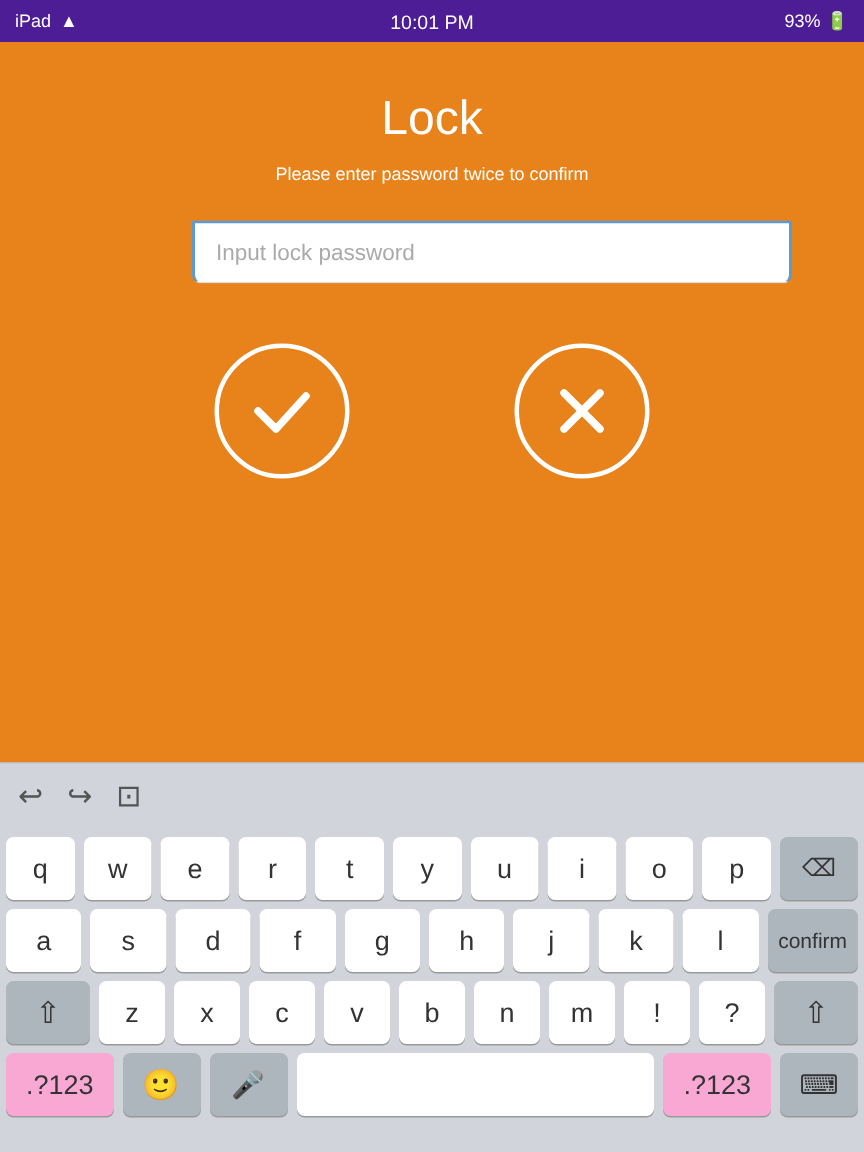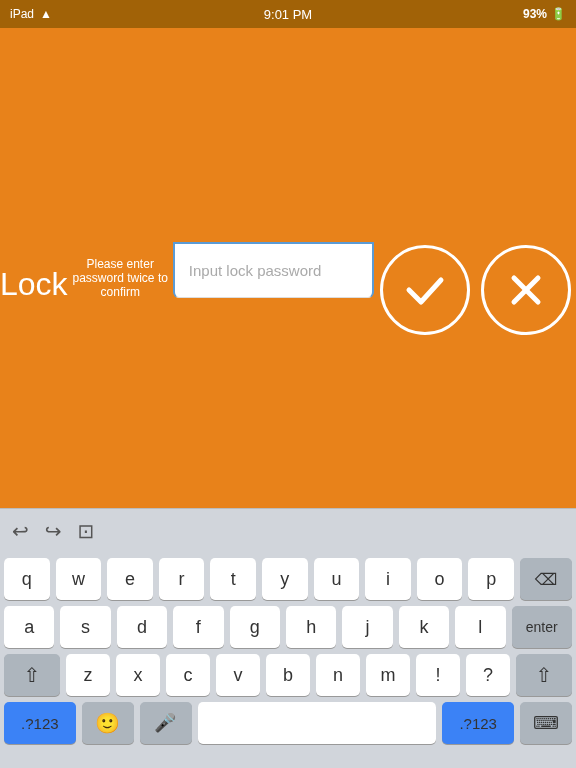--- a/index.html
+++ b/index.html
@@ -10,42 +10,42 @@
       overflow: hidden;
       position: relative;
       background: #f0f0f0;
     }
 
     
     .status-bar {
       position: absolute;
       top: 0; left: 0; right: 0;
       height: 28px;
-      background: #a16207;
+      background: #4c1d95;
       display: flex;
       align-items: center;
       justify-content: space-between;
       padding: 0 10px;
       color: white;
       font-size: 12px;
       font-weight: 500;
       z-index: 10;
     }
     .status-left { display: flex; align-items: center; gap: 6px; }
     .status-center { position: absolute; left: 50%; transform: translateX(-50%); font-size: 13px; font-weight: 500; }
-    .status-right { display: flex; align-items: center; gap: 4px; font-size: 12px; font-weight: bold; }
+    .status-right { display: flex; align-items: center; gap: 4px; font-size: 12px; }
 
     
     .main-area {
       position: absolute;
       top: 0; left: 0; right: 0;
       height: 520px;
       background: #e8821a;
       display: flex;
-      flex-direction: row;
+      flex-direction: column;
       align-items: center;
       padding-top: 60px;
     }
 
     .lock-title {
       color: white;
       font-size: 32px;
       font-weight: 300;
       margin-bottom: 12px;
     }
@@ -61,27 +61,28 @@
     .input-container {
       width: 400px;
       display: flex;
       flex-direction: column;
       gap: 0;
       margin-bottom: 40px;
     }
 
     .password-input {
       width: 100%;
-      height: 56px;
+      height: 42px;
       background: white;
       border: none;
       padding: 0 14px;
       font-size: 16px;
       color: #333;
       outline: none;
+      margin-left: 40px;
     }
 
     .password-input:first-child {
       border-radius: 6px 6px 0 0;
       border-bottom: 1px solid #ddd;
     }
 
     .password-input:last-child {
       border-radius: 0 0 6px 6px;
     }
@@ -191,22 +192,22 @@
     }
 
     .key.space-key {
       flex: 5;
       max-width: 260px;
       font-size: 14px;
       color: #555;
     }
 
     .key.bottom-special {
-      background: #3b82f6;
-      font-size: 15px;
+      background: #f9a8d4;
+      font-size: 18px;
       flex: 1.5;
       max-width: 80px;
     }
 
     .key.emoji-key {
       background: #adb5bd;
       flex: 1.2;
       max-width: 52px;
     }
 
@@ -227,21 +228,21 @@
     }
   </style>
 </head>
 <body>
 
 <div class="status-bar">
   <div class="status-left">
     <span>iPad</span>
     <span>▲</span>
   </div>
-  <div class="status-center">9:01 PM</div>
+  <div class="status-center">10:01 PM</div>
   <div class="status-right">
     <span>93%</span>
     <span>🔋</span>
   </div>
 </div>
 
 <div class="main-area">
   <h1 class="lock-title">Lock</h1>
   <p class="lock-subtitle">Please enter password twice to confirm</p>
 
@@ -291,21 +292,21 @@
     <div class="key-row">
       <div class="key">a</div>
       <div class="key">s</div>
       <div class="key">d</div>
       <div class="key">f</div>
       <div class="key">g</div>
       <div class="key">h</div>
       <div class="key">j</div>
       <div class="key">k</div>
       <div class="key">l</div>
-      <div class="key special">enter</div>
+      <div class="key special">confirm</div>
     </div>
 
     <div class="key-row">
       <div class="key shift-key" style="font-size:20px;">⇧</div>
       <div class="key">z</div>
       <div class="key">x</div>
       <div class="key">c</div>
       <div class="key">v</div>
       <div class="key">b</div>
       <div class="key">n</div>

